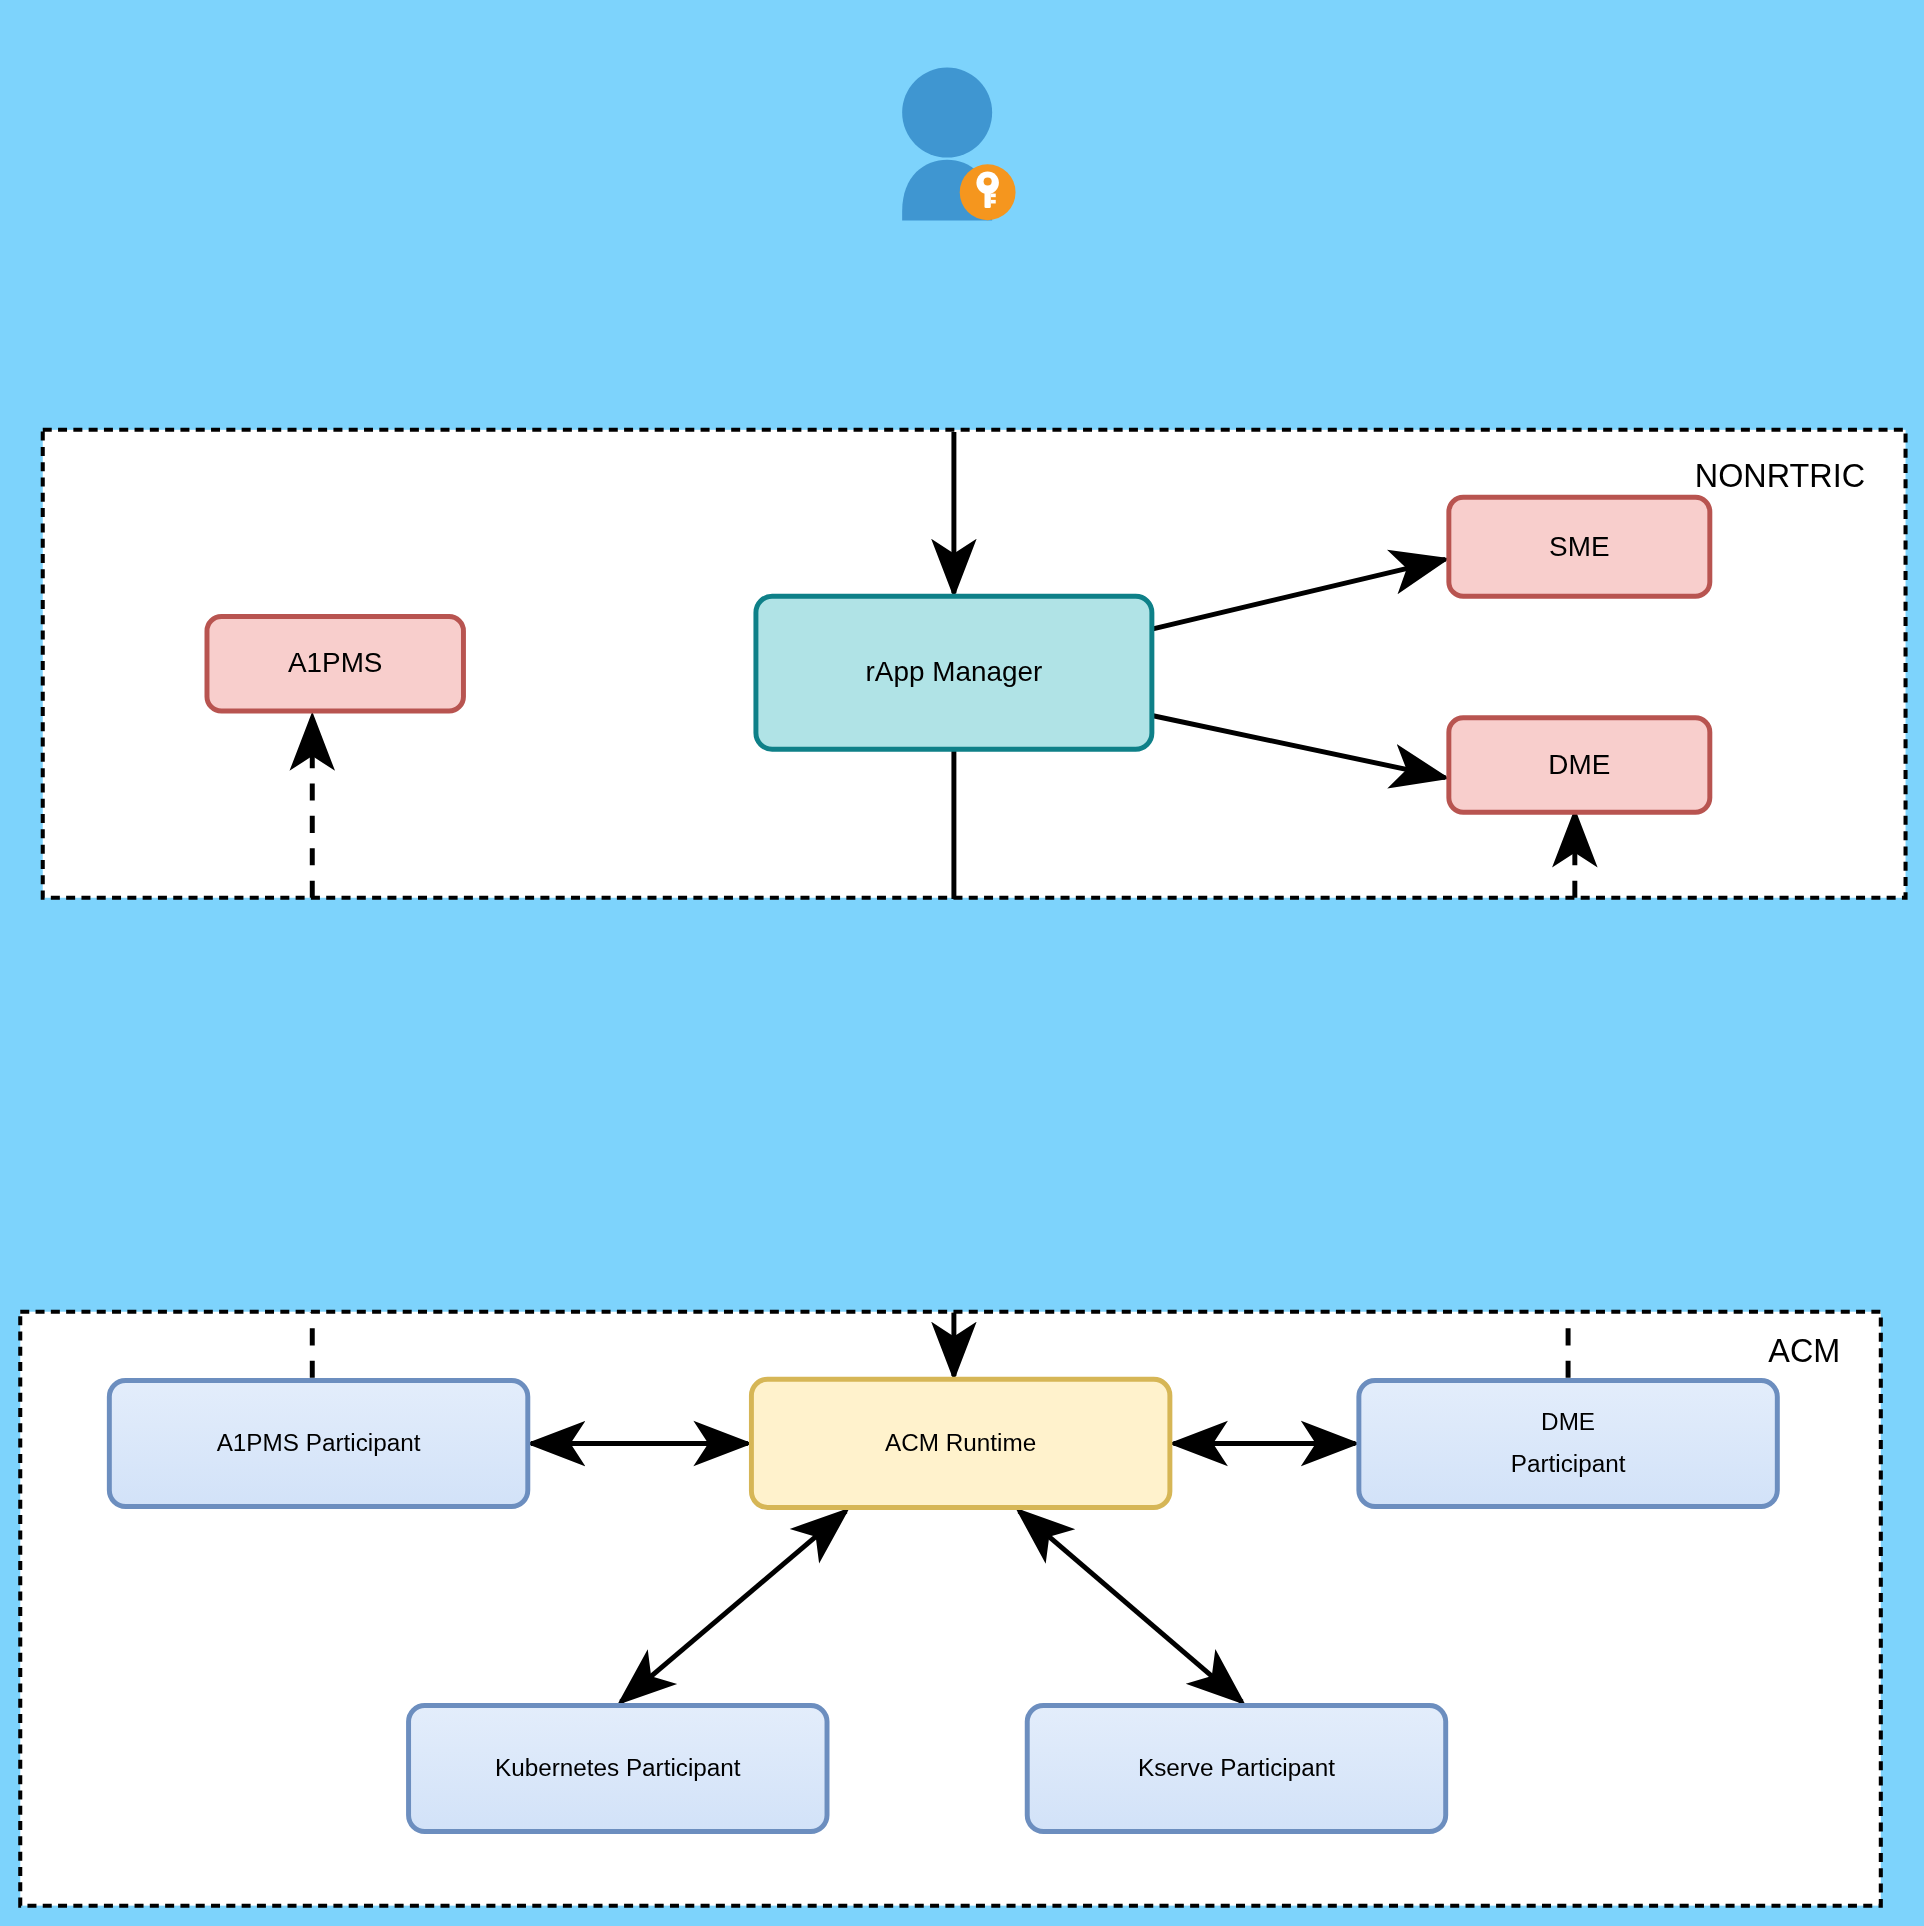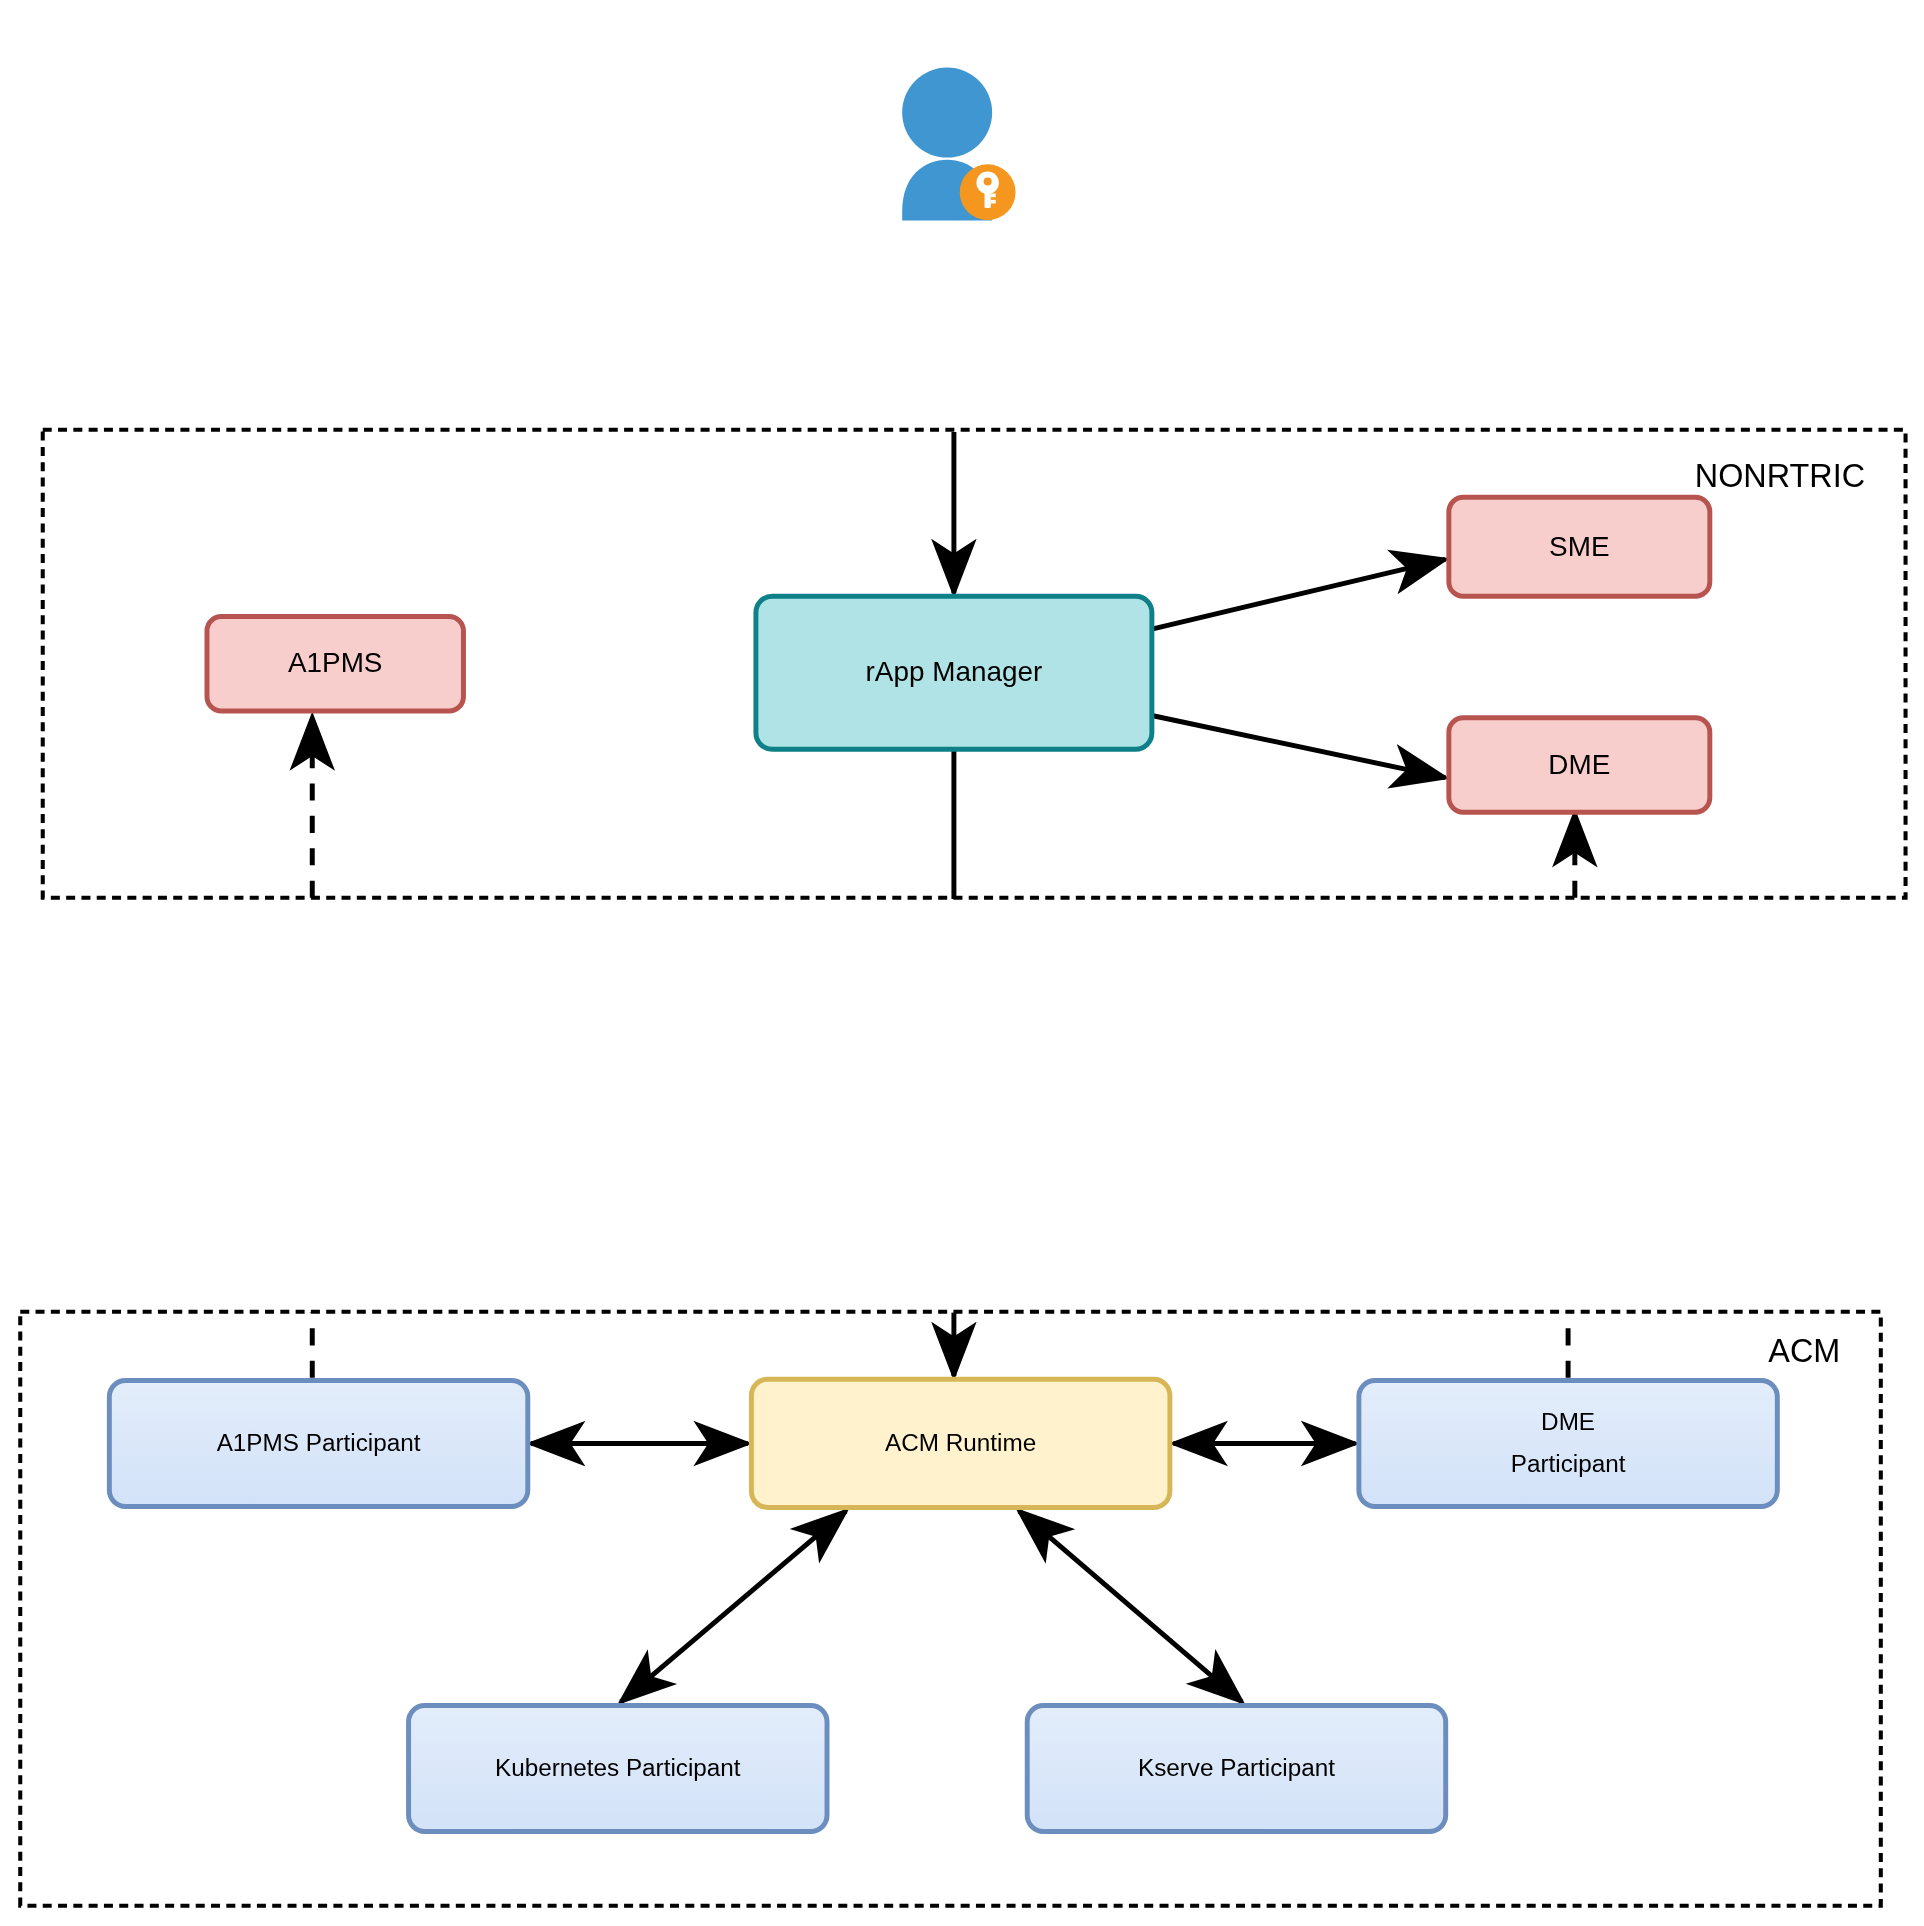--- a/index.html
+++ b/index.html
@@ -10,21 +10,21 @@
   body {
     width: 1924px;
     height: 1926px;
     font-family: "Liberation Sans", sans-serif;
     overflow: hidden;
   }
   #diagram-root {
     position: relative;
     width: 1924px;
     height: 1926px;
-    background: #ffffff;
+    background: #7dd3fc;
     text-decoration: underline;
   }
   svg.canvas {
     position: absolute;
     top: 0;
     left: 0;
     width: 1924px;
     height: 1926px;
     display: block;
   }

